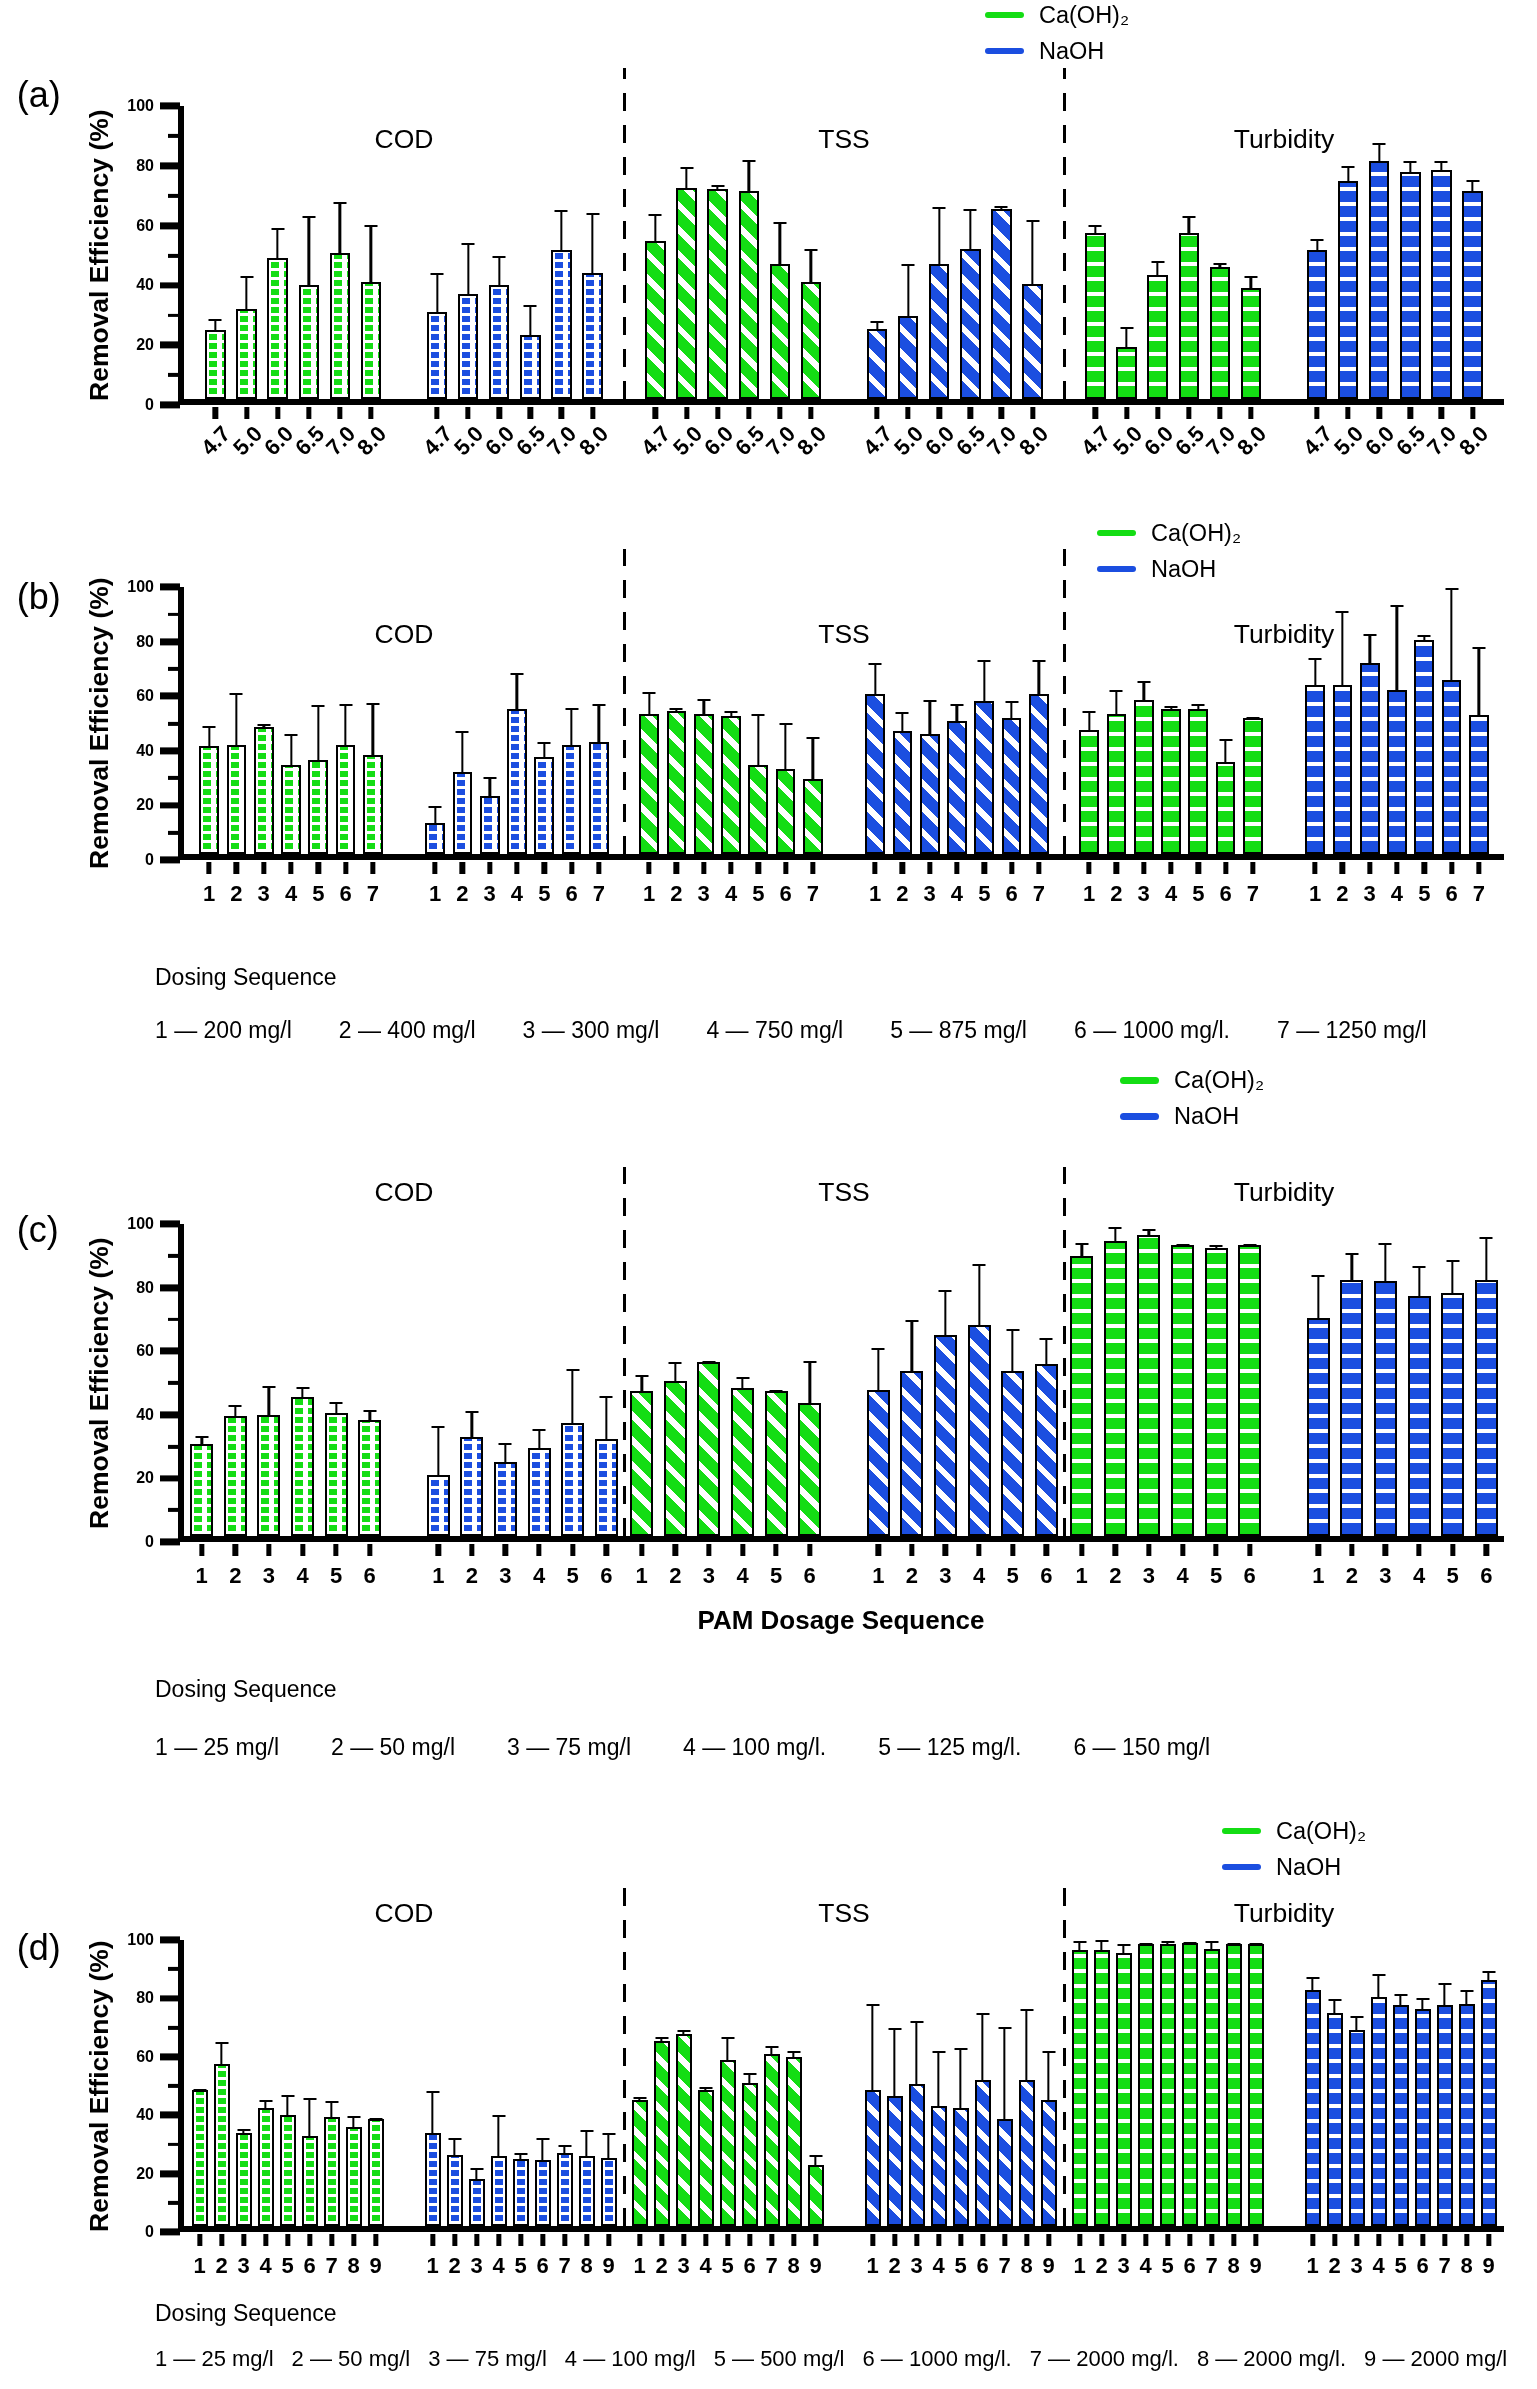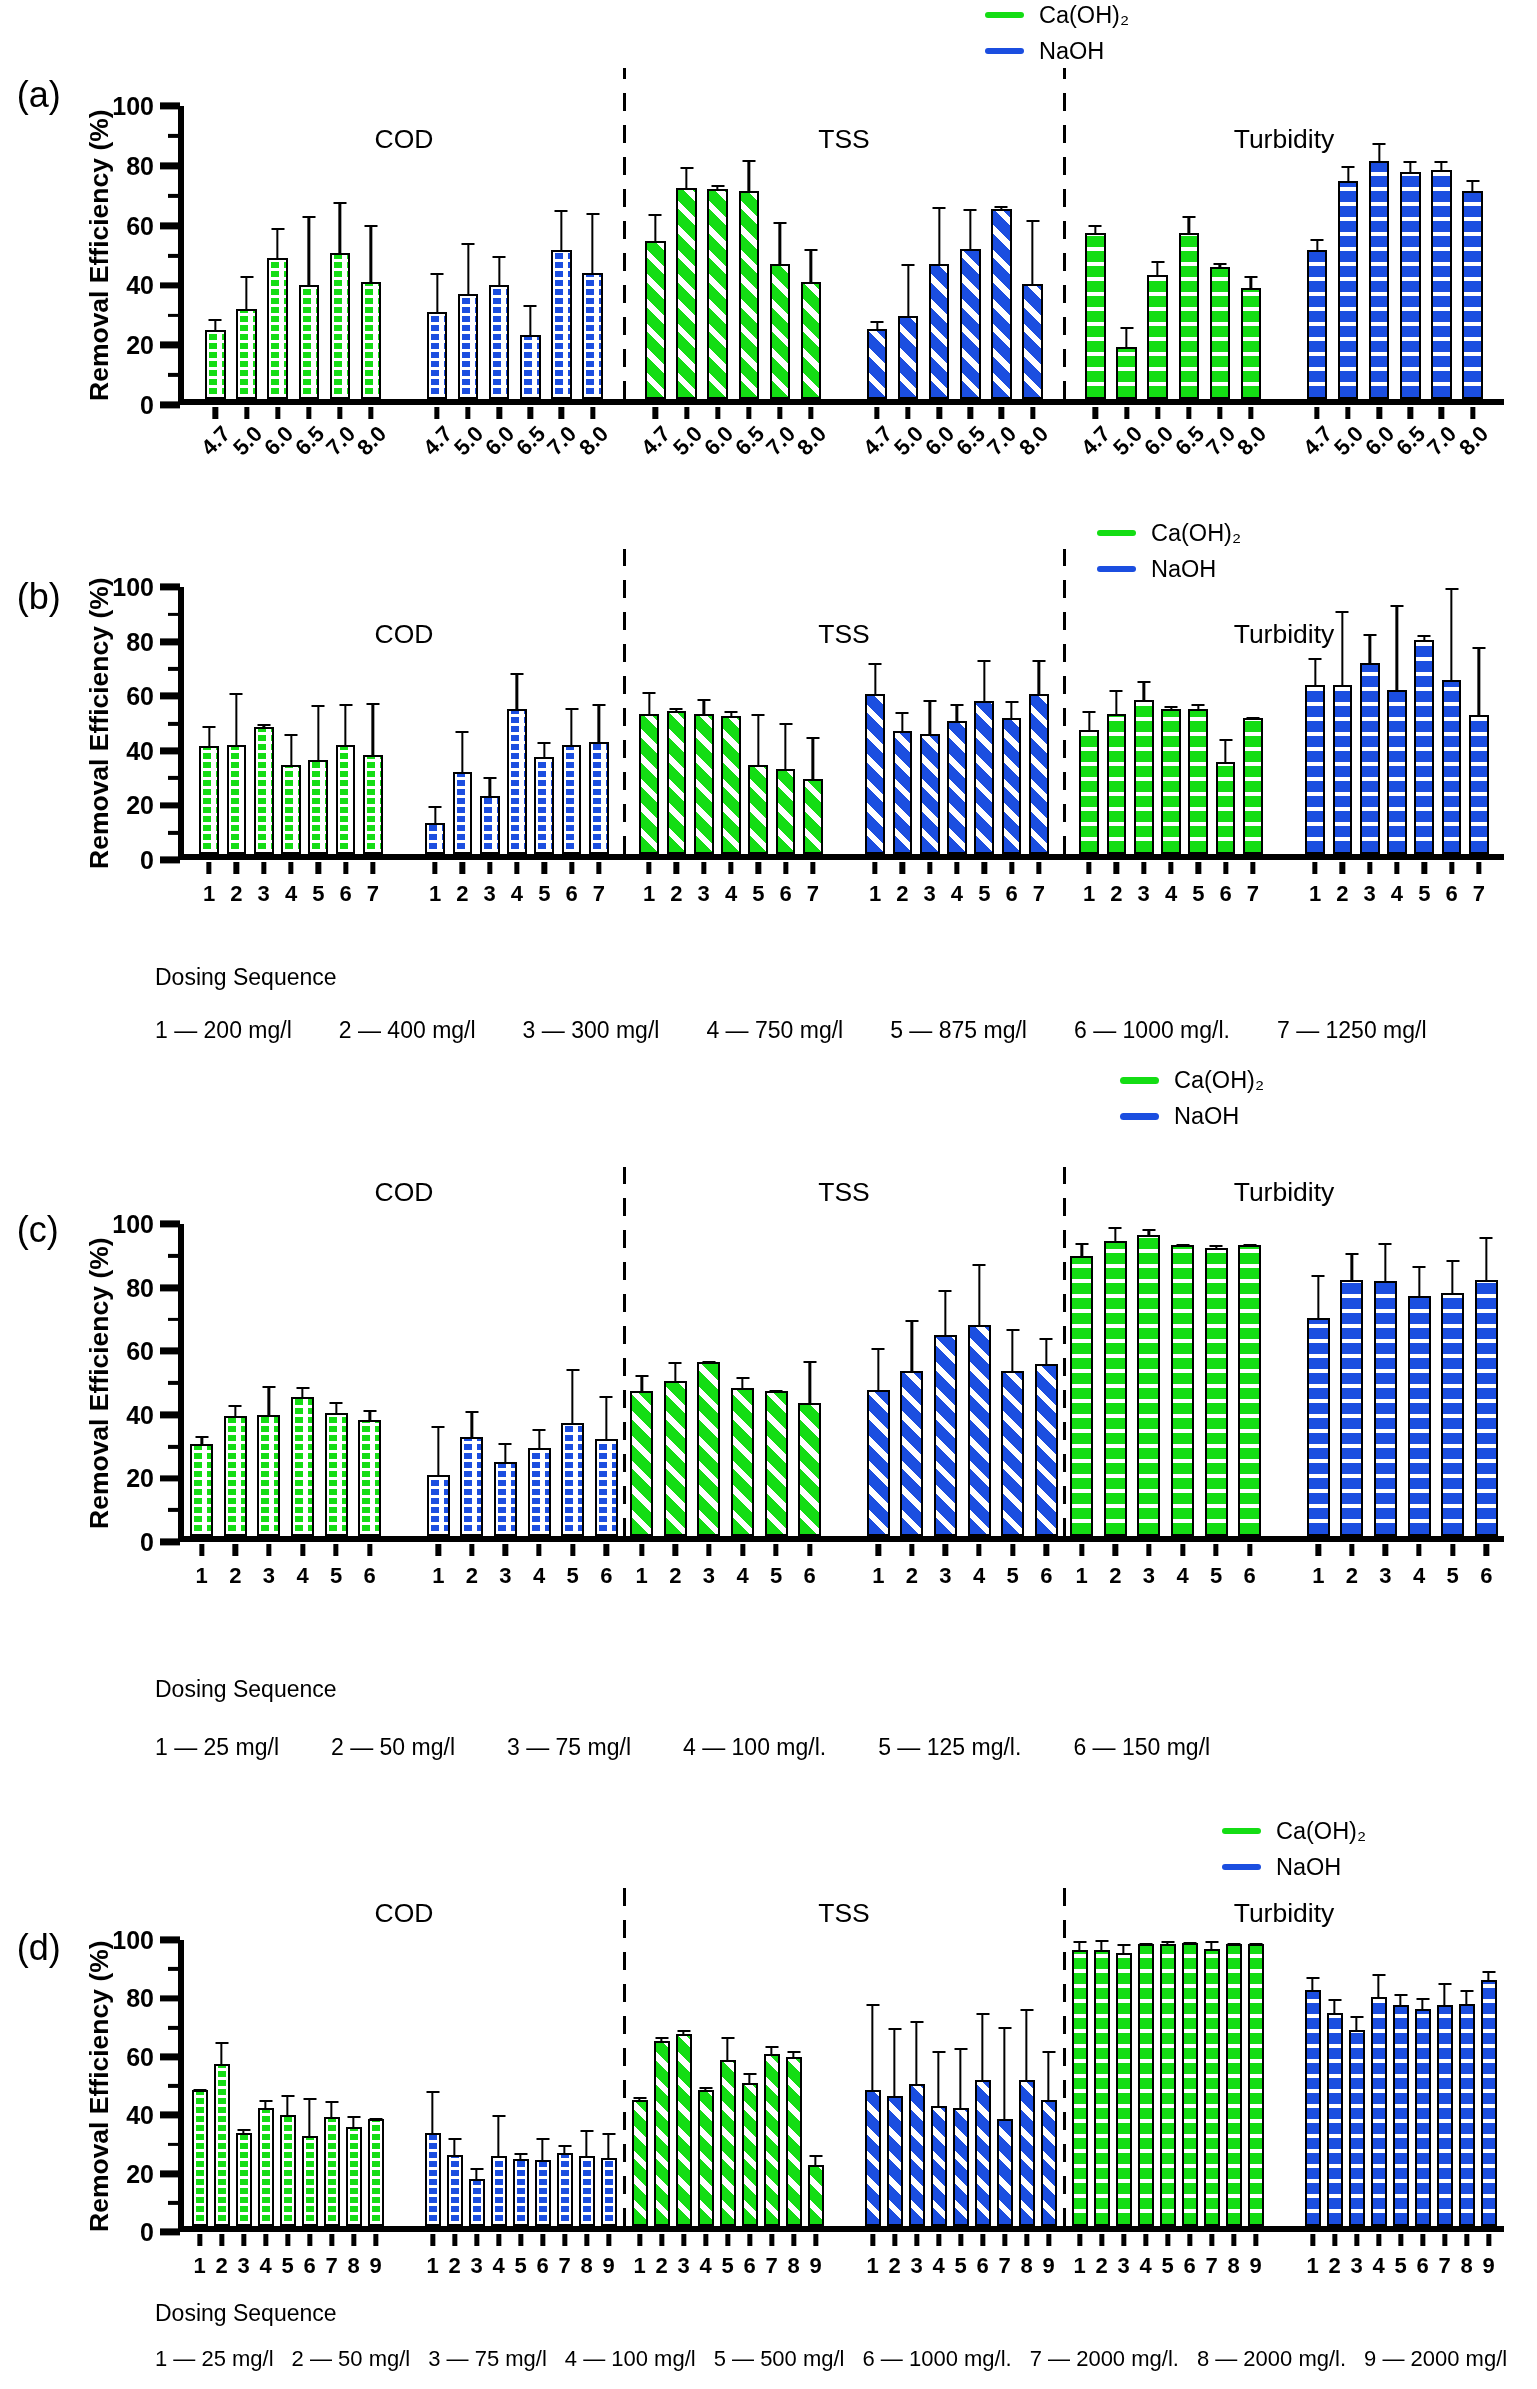--- a/index.html
+++ b/index.html
@@ -31,21 +31,21 @@
   .panel-b .chart{top:72px;height:273px;}
   .panel-c .chart{top:163px;height:318px;}
   .panel-d .chart{top:121px;height:292px;}
 
   .ylab{flex:none;width:39px;display:flex;align-items:center;justify-content:center;
         writing-mode:vertical-rl;transform:rotate(180deg);
         font-weight:bold;font-size:26.5px;white-space:nowrap;}
   .yaxis{flex:none;width:59px;position:relative;}
   .ymaj{position:absolute;right:-1.5px;width:19.7px;height:6.8px;background:#000;transform:translateY(50%);}
   .ymin{position:absolute;right:-1.5px;width:11.4px;height:3.8px;background:#000;transform:translateY(50%);}
-  .ynum{position:absolute;right:24px;transform:translateY(50%);font-size:25px;font-weight:bold;}
+  .ynum{position:absolute;right:24px;transform:translateY(50%);font-size:16px;font-weight:bold;}
 
   .plot{position:relative;flex:1;border-left:6.8px solid #000;border-bottom:6.8px solid #000;display:flex;}
   .section{flex:1;height:100%;position:relative;display:flex;align-items:flex-end;justify-content:center;}
   .sep{position:absolute;left:-1.5px;width:3px;bottom:0;
        background:repeating-linear-gradient(0deg,#000 0 18px,rgba(0,0,0,0) 18px 32px);}
   .panel-a .sep,.panel-b .sep{top:-38px;}
   .panel-c .sep,.panel-d .sep{top:-57px;}
   .sec-title{position:absolute;left:0;right:0;text-align:center;font-size:26.5px;}
   .panel-a .sec-title{top:18px;}
   .panel-b .sec-title{top:32px;}
@@ -1183,20 +1183,21 @@
                   <div class="err" style="height: 43px;">
                     <i></i>
                   </div>
                 </div>
                 <div class="xlab">6</div>
               </div>
             </div>
           </div>
         </div>
       </div>
+      <div class="xtitle">PAM Dosage Sequence</div>
       <div class="dosing-title">Dosing Sequence</div>
       <div class="dosing-items">
         <span>1 — 25 mg/l</span>
         <span>2 — 50 mg/l</span>
         <span>3 — 75 mg/l</span>
         <span>4 — 100 mg/l.</span>
         <span>5 — 125 mg/l.</span>
         <span>6 — 150 mg/l</span>
       </div>
     </div>

